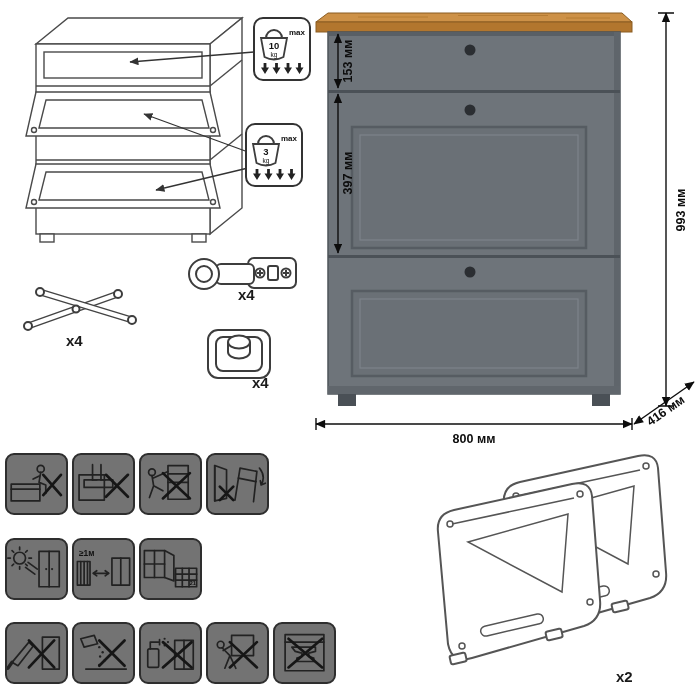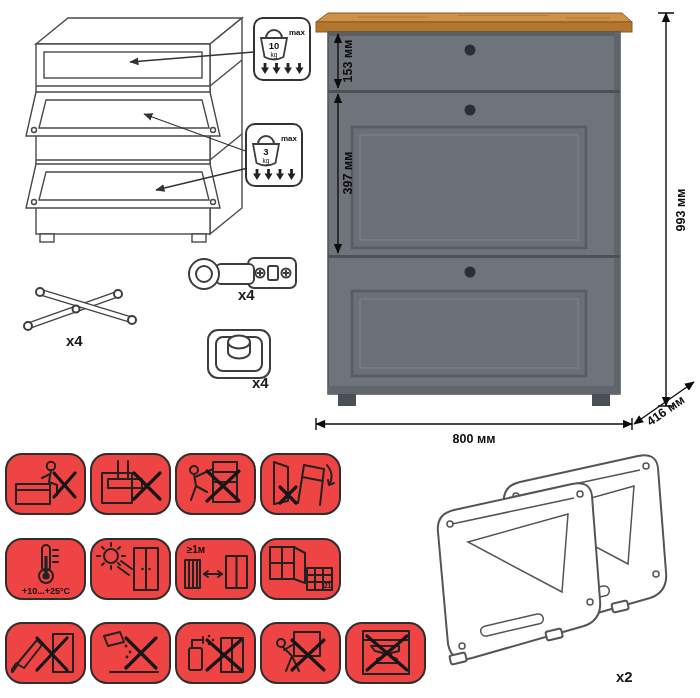--- a/index.html
+++ b/index.html
@@ -12,21 +12,21 @@
   .ol{stroke:#3d3d3d;fill:none;stroke-width:2}
   .olw{stroke:#3d3d3d;fill:#ffffff;stroke-width:2}
   .ldr{stroke:#333;stroke-width:1.3}
   .dl{stroke:#0d0d0d;stroke-width:1.4;fill:none}
   .dim{fill:#0d0d0d;font-size:12.5px;font-weight:700;text-anchor:middle}
   .qty{fill:#1a1a1a;font-size:15px;font-weight:700}
   .bnum{fill:#111;font-size:9.5px;font-weight:700;text-anchor:middle}
   .bunit{fill:#111;font-size:6.5px;text-anchor:middle}
   .bmax{fill:#111;font-size:8px;font-weight:700;text-anchor:middle}
   .pictrow{position:absolute;display:flex;gap:4px}
-  .pict{width:81px;height:62px;border:2.5px solid #2e2e2e;border-radius:17px;background:#ef4444;
+  .pict{width:63px;height:62px;border:2.5px solid #2e2e2e;border-radius:9px;background:#737373;
         display:flex;align-items:center;justify-content:center;flex:0 0 auto}
   .ic{stroke:#222;fill:none;stroke-width:2;stroke-linecap:round;stroke-linejoin:round}
   .x{stroke:#161616;stroke-width:3.2;fill:none;stroke-linecap:round}
   .ptxt{fill:#111;font-weight:700;text-anchor:middle}
   .mf{fill:#fff;stroke:#555;stroke-width:2}
   .mi{fill:none;stroke:#555;stroke-width:1.5}
 </style>
 </head>
 <body>
 
@@ -234,30 +234,20 @@
       <line x1="36" y1="20" x2="57" y2="24" class="ic" stroke-width="1.4"></line>
       <path d="M61,8 Q69,18 63,28 M63,28 l-1,-5 m1,5 l5,-2" class="ic" stroke-width="1.8"></path>
       <path d="M14,30 L30,46 M30,30 L14,46" class="x"></path>
     </svg>
   </div>
 </div>
 
 <div class="pictrow" style="left:5px;top:538px">
   <div class="pict">
     <svg width="70" height="55" viewBox="0 0 70 55">
-      <rect x="31" y="3" width="8" height="26" rx="4" class="ic"></rect>
-      <circle cx="35" cy="34" r="7" class="ic"></circle>
-      <circle cx="35" cy="34" r="3.6" fill="#222"></circle>
-      <line x1="35" y1="14" x2="35" y2="31" stroke="#222" stroke-width="3.2"></line>
-      <path d="M42,8 h5 M42,14 h5 M42,20 h5" class="ic" stroke-width="1.4"></path>
-      <text x="35" y="52" class="ptxt" font-size="9">+10...+25°С</text>
-    </svg>
-  </div>
-  <div class="pict">
-    <svg width="70" height="55" viewBox="0 0 70 55">
       <circle cx="15" cy="14" r="7" class="ic"></circle>
       <path class="ic" stroke-width="1.6" d="M15,4 L15,1 M26,14 L29,14 M22,7 L24,5 M22,21 L24,23 M15,24 L15,27 M8,7 L6,5 M4,14 L1,14 M8,21 L6,23"></path>
       <path class="ic" stroke-width="1.2" d="M25,19 L36,27 M22,25 L33,33"></path>
       <rect x="38" y="6" width="24" height="42" class="ic"></rect>
       <line x1="50" y1="6" x2="50" y2="48" class="ic" stroke-width="1.4"></line>
       <circle cx="46.5" cy="27" r="1.3" fill="#222"></circle>
         <circle cx="53.5" cy="27" r="1.3" fill="#222"></circle>
     </svg>
   </div>
   <div class="pict">

